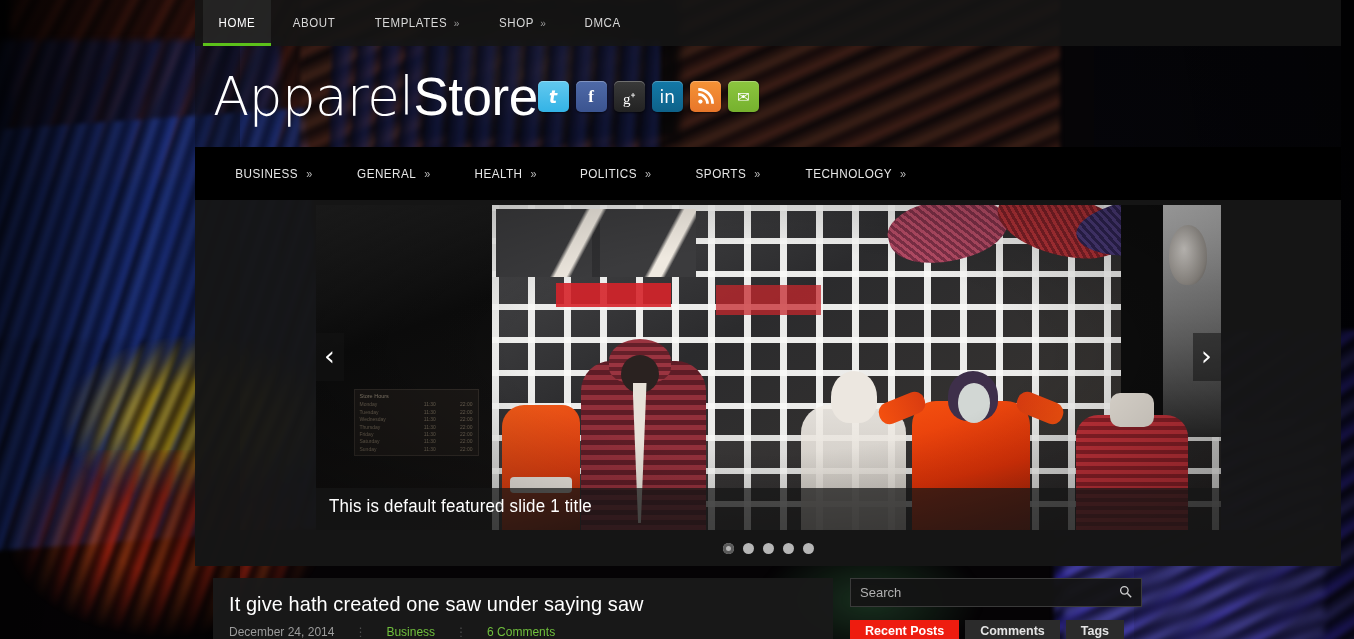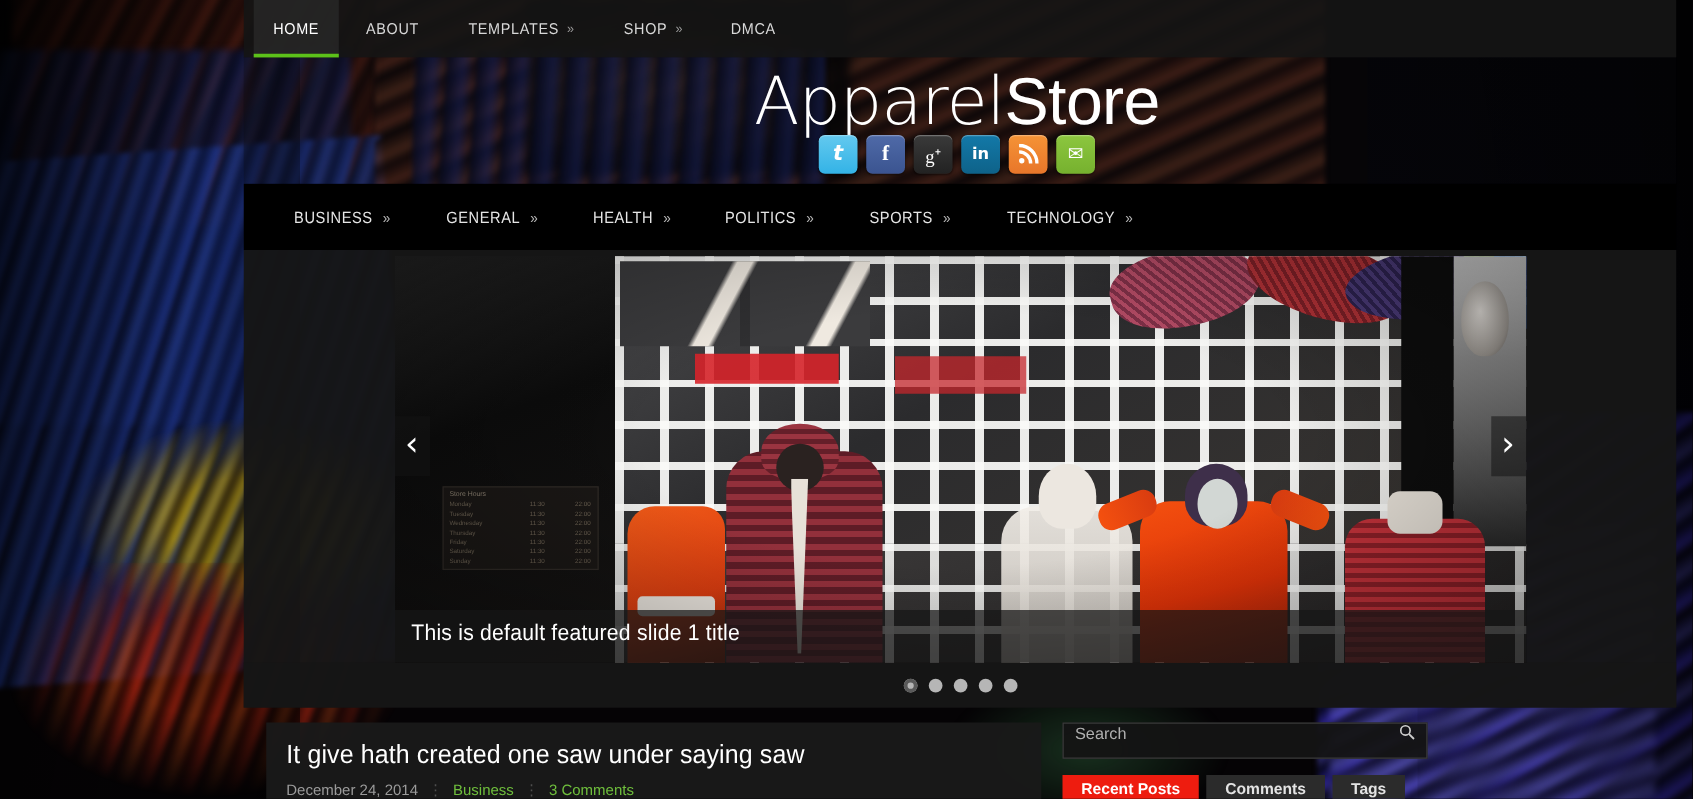--- a/index.html
+++ b/index.html
@@ -177,24 +177,23 @@
     background: #5cc11a;
   }
   .topnav-item .caret { margin-left: 7px; font-size: 11px; color: #9a9a9a; }
 
   
   #header {
     height: 101px;
     background: rgba(10,10,12,0.30);
     display: flex;
     align-items: center;
-    justify-content: center;
+    justify-content: flex-start;
     padding: 0 23px 0 18px;
     position: relative;
-    flex-direction: column;
   }
   #logo {
     font-size: 53px;
     line-height: 1;
     color: #ffffff;
     letter-spacing: -0.5px;
     white-space: nowrap;
     cursor: pointer;
   }
   #logo .thin { font-weight: 300; font-family: "DejaVu Sans", sans-serif; font-stretch: normal; }
@@ -514,34 +513,34 @@
     margin-bottom: 9px;
     transform: scaleX(0.95);
     transform-origin: left;
     cursor: pointer;
   }
   .post-meta {
     font-size: 12px;
     color: #9b9b9b;
     display: flex;
     align-items: center;
-    gap: 8px;
+    gap: 20px;
     margin-bottom: 12px;
   }
   .post-meta .sep { color: #4e4e4e; }
   .post-meta a { color: #6fbf3c; text-decoration: none; cursor: pointer; }
 
   
   #sidebar { width: 292px; }
   #search-box {
     height: 29px;
     background: rgba(20,20,20,0.95);
     border: 1px solid #3a3a3a;
     display: flex;
-    align-items: flex-start;
+    align-items: center;
     padding: 0 9px;
     margin-bottom: 13px;
   }
   #search-input {
     flex: 1;
     background: transparent;
     border: 0;
     outline: 0;
     color: #cfcfcf;
     font-size: 13px;
@@ -616,21 +615,21 @@
         <span style="font-style:italic;font-weight:bold">t</span>
       </div>
       <div class="social-btn sb-facebook">
         <span style="font-weight:bold;font-family:'Liberation Serif',serif">f</span>
       </div>
       <div class="social-btn sb-gplus">
         <span class="gplus-bar"></span>
         <span style="font-family:'Liberation Serif',serif;font-size:15px;margin-top:3px">g⁺</span>
       </div>
       <div class="social-btn sb-linkedin">
-        <span style="font-weight:bold;font-size:13px">in</span>
+        <span style="font-weight:normal;font-size:17px">in</span>
       </div>
       <div class="social-btn sb-rss">
         <svg width="17" height="17" viewBox="0 0 16 16">
           <circle cx="3.2" cy="12.8" r="2" fill="#fff"></circle>
           <path d="M1.2 7.4a7.4 7.4 0 0 1 7.4 7.4h2.6A10 10 0 0 0 1.2 4.8z" fill="#fff"></path>
           <path d="M1.2 2.6A12.2 12.2 0 0 1 13.4 14.8H16A14.8 14.8 0 0 0 1.2 0z" fill="#fff"></path>
         </svg>
       </div>
       <div class="social-btn sb-email">
         <span style="font-size:15px">✉</span>
@@ -763,21 +762,21 @@
 
   <div id="content">
 
     <div id="main-col">
       <div class="post-title">It give hath created one saw under saying saw</div>
       <div class="post-meta">
         <span>December 24, 2014</span>
         <span class="sep">⋮</span>
         <a>Business</a>
         <span class="sep">⋮</span>
-        <a>3 Comments</a>
+        <a>6 Comments</a>
       </div>
 
     </div>
 
     <div id="sidebar">
       <div id="search-box">
         <input id="search-input" type="text" placeholder="Search" style="">
         <span class="search-icon">
           <svg width="13" height="13" viewBox="0 0 16 16">
             <circle cx="6.6" cy="6.6" r="4.6" fill="none" stroke="#cfcfcf" stroke-width="1.6"></circle>

